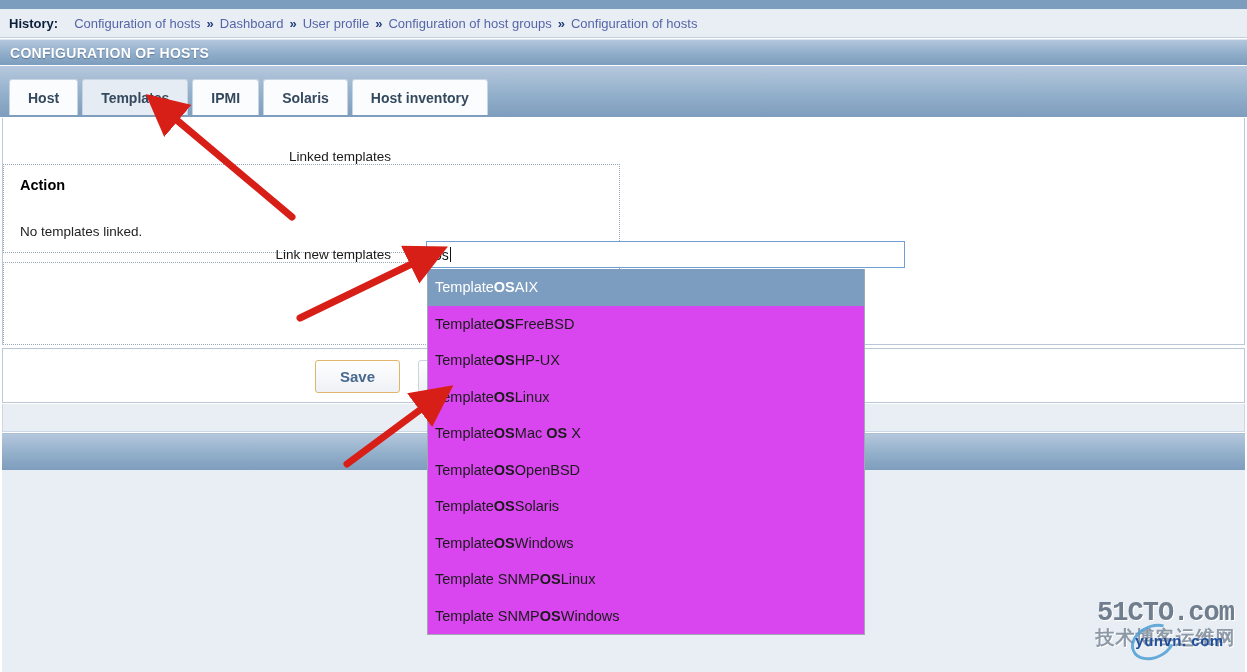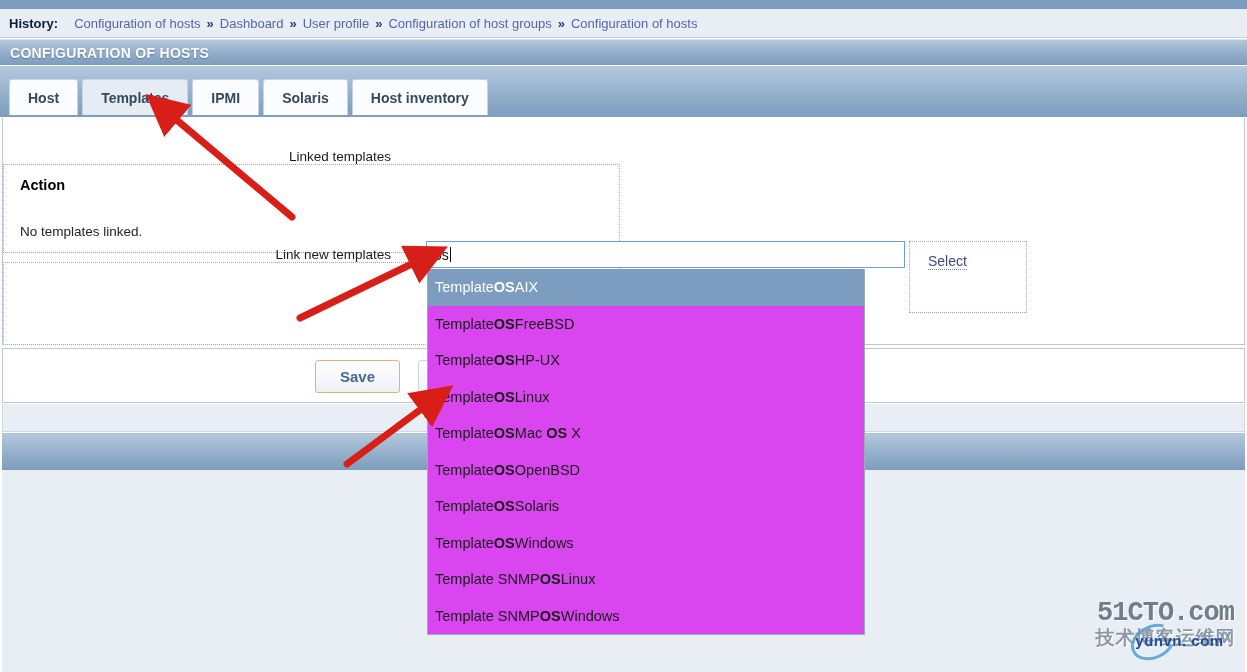--- a/index.html
+++ b/index.html
@@ -305,23 +305,20 @@
       <div class="boxwrap link-box"></div>
     </div>
 
   </div>
 
   <div class="tinput">
     <span placeholder="">os</span>
       <span class="caret"></span>
   </div>
 
-  <div class="select-box">
-    <span class="select-link">Select</span>
-  </div>
 
   <div class="actionpanel"></div>
   <div class="btn btn-save">
     <span>Save</span>
   </div>
   <div class="btn btn-ghost">
     <span></span>
   </div>
 
   <div class="gapstrip"></div>

